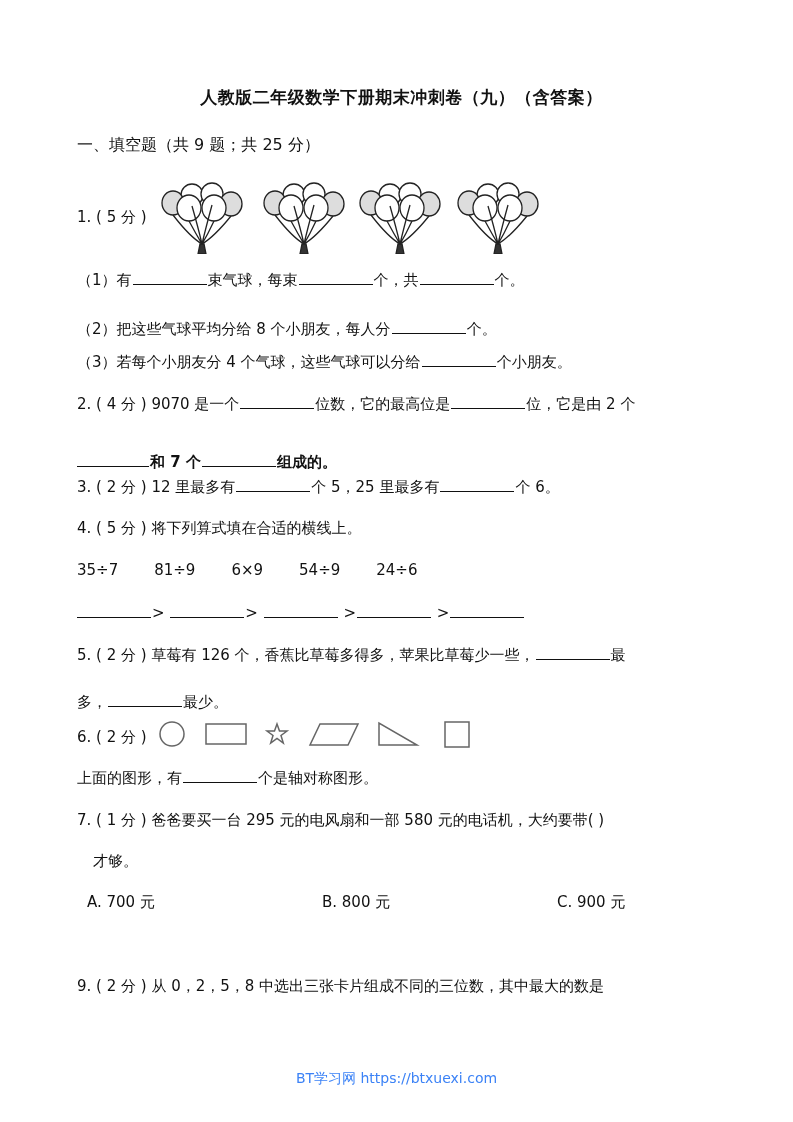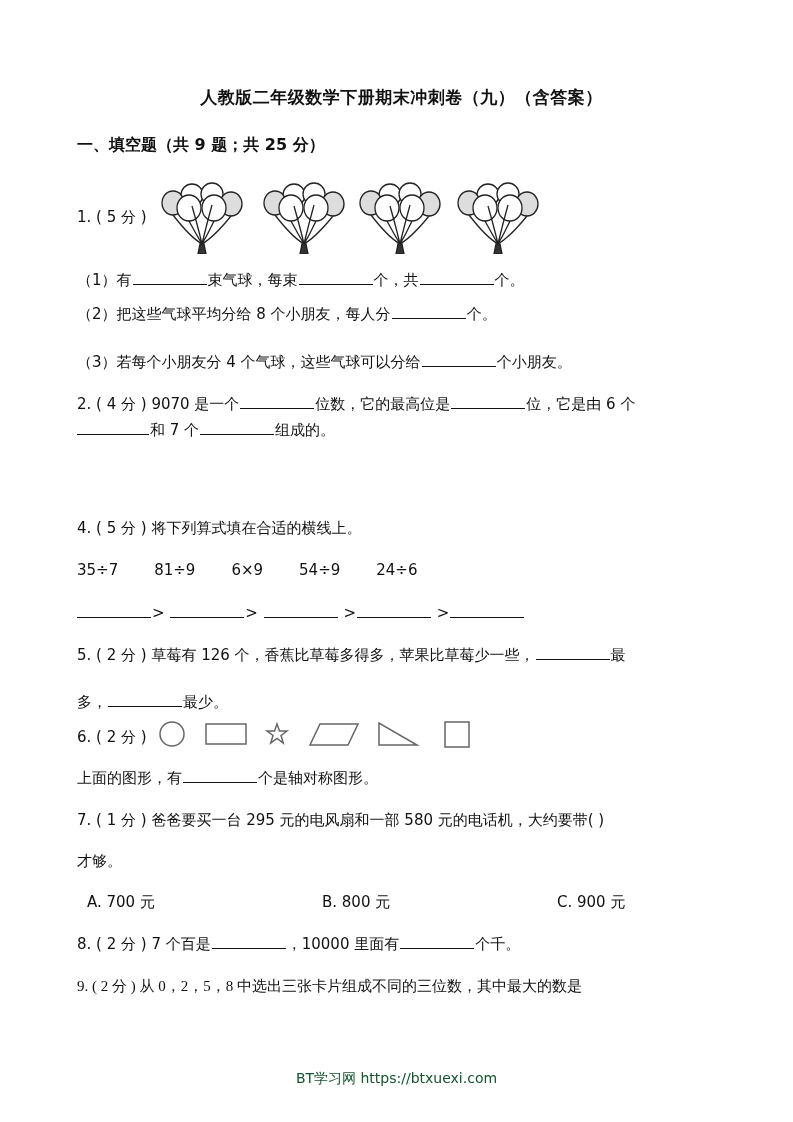--- a/index.html
+++ b/index.html
@@ -1,31 +1,31 @@
 <!DOCTYPE html>
 <html><head>
 <meta charset="utf-8">
 <style>
   html, body { margin: 0; padding: 0; background: #ffffff; }
   body { width: 793px; height: 1122px; position: relative; overflow: hidden;
          font-family: "DejaVu Sans", "Liberation Sans", sans-serif; color: #111; }
   .page { position: absolute; left: 0; top: 0; width: 793px; height: 1122px; }
   .title { position: absolute; left: 0; width: 793px; top: 86px; text-align: center;
            font-size: 17px; font-weight: bold; letter-spacing: 0.5px; padding-left: 10px; box-sizing: border-box; }
-  .section { position: absolute; left: 77px; top: 135px; font-size: 16px; font-weight: bold; text-align: right; }
+  .section { position: absolute; left: 77px; top: 135px; font-size: 16px; font-weight: normal; text-align: right; }
   .line { position: absolute; left: 77px; font-size: 15px; white-space: nowrap; line-height: 20px; }
   .blank { display: inline-block; border-bottom: 1px solid #111; height: 14px; vertical-align: baseline; margin: 0 1px; }
   .w74 { width: 74px; }
   .w72 { width: 72px; }
   .balloons { position: absolute; top: 182px; left: 160px; height: 80px; width: 400px; }
   .bunch { position: absolute; top: 0; width: 84px; height: 72px; }
   .shapes { position: absolute; left: 156px; top: 719px; width: 320px; height: 34px; }
   .shape { position: absolute; top: 0; }
   .choice { position: absolute; top: 893px; font-size: 15px; }
-  .footer { position: absolute; top: 1070px; left: 0; width: 793px; text-align: center; font-size: 14px; color: #14532d; }
+  .footer { position: absolute; top: 1070px; left: 0; width: 793px; text-align: center; font-size: 14px; color: #3b82f6; }
   .sp2 { display: inline-block; width: 36px; }
 </style>
 </head>
 <body>
 
 <div class="page">
 
   <div class="title">人教版二年级数学下册期末冲刺卷（九）（含答案）</div>
   <div class="section">一、填空题（共 9 题；共 25 分）</div>
 
@@ -77,34 +77,37 @@
           <ellipse cx="54" cy="26" rx="12" ry="13"></ellipse>
           <path d="M13 33 Q30 55 42 62 M29 39 Q36 52 42 62 M54 39 Q48 52 42 62 M71 34 Q54 55 42 62 M32 24 Q38 45 42 62 M52 23 Q46 45 42 62" fill="none"></path>
           <path d="M40 62 L38 72 L46 72 L44 62 Z" fill="#333"></path>
         </g>
       </svg>
   </div>
 
   <div class="line" style="top:270px;">
     <span>（1）有</span><span class="blank w74"></span><span>束气球，每束</span><span class="blank w74"></span><span>个，共</span><span class="blank w74"></span><span>个。</span>
   </div>
-  <div class="line" style="top:304px;text-align:center;">
+  <div class="line" style="top:319px;text-align:center;">
     <span>（2）把这些气球平均分给 8 个小朋友，每人分</span><span class="blank w74"></span><span>个。</span>
   </div>
   <div class="line" style="top:352px;">
     <span>（3）若每个小朋友分 4 个气球，这些气球可以分给</span><span class="blank w74"></span><span>个小朋友。</span>
   </div>
 
   <div class="line" style="top:394px;">
-    <span>2. ( 4 分 ) 9070 是一个</span><span class="blank w74"></span><span>位数，它的最高位是</span><span class="blank w74"></span><span>位，它是由 6 个</span>
+    <span>2. ( 4 分 ) 9070 是一个</span><span class="blank w74"></span><span>位数，它的最高位是</span><span class="blank w74"></span><span>位，它是由 2 个</span>
   </div>
-  <div class="line" style="top:420px;">
+  <div class="line" style="top:452px;font-weight:bold;">
     <span class="blank w72" style="margin-left:0;"></span><span>和 7 个</span><span class="blank w74"></span><span>组成的。</span>
   </div>
 
+  <div class="line" style="top:477px;">
+    <span>3. ( 2 分 ) 12 里最多有</span><span class="blank w74"></span><span>个 5，25 里最多有</span><span class="blank w74"></span><span>个 6。</span>
+  </div>
 
   <div class="line" style="top:518px;">4. ( 5 分 ) 将下列算式填在合适的横线上。</div>
   <div class="line" style="top:560px;">
     <span>35÷7</span><span class="sp2"></span><span>81÷9</span><span class="sp2"></span><span>6×9</span><span class="sp2"></span><span>54÷9</span><span class="sp2"></span><span>24÷6</span>
   </div>
   <div class="line" style="top:603px;">
     <span class="blank w74" style="margin-left:0;"></span><span>&gt;</span> <span class="blank w74"></span><span>&gt;</span> <span class="blank w74"></span> <span>&gt;</span><span class="blank w74"></span> <span>&gt;</span><span class="blank w74"></span>
   </div>
 
   <div class="line" style="top:645px;">
@@ -133,25 +136,22 @@
       </svg>
     <svg class="shape" style="left:286px;" width="30" height="32">
         <rect x="3" y="3" width="24" height="25" fill="none" stroke="#666" stroke-width="1.5"></rect>
       </svg>
   </div>
   <div class="line" style="top:768px;">
     <span>上面的图形，有</span><span class="blank w74"></span><span>个是轴对称图形。</span>
   </div>
 
   <div class="line" style="top:810px;">7. ( 1 分 ) 爸爸要买一台 295 元的电风扇和一部 580 元的电话机，大约要带(      )</div>
-  <div class="line" style="top:851px;">才够。</div>
+  <div class="line" style="top:851px;margin-left:16px;">才够。</div>
   <div class="choice" style="left:87px;">A. 700 元</div>
   <div class="choice" style="left:322px;text-align:right;">B. 800 元</div>
   <div class="choice" style="left:557px;">C. 900 元</div>
 
-  <div class="line" style="top:934px;">
-    <span>8. ( 2 分 ) 7 个百是</span><span class="blank w74"></span><span>，10000 里面有</span><span class="blank w74"></span><span>个千。</span>
-  </div>
 
-  <div class="line" style="top:976px;font-family:Liberation Serif, serif;">9. ( 2 分 ) 从 0，2，5，8 中选出三张卡片组成不同的三位数，其中最大的数是</div>
+  <div class="line" style="top:976px;">9. ( 2 分 ) 从 0，2，5，8 中选出三张卡片组成不同的三位数，其中最大的数是</div>
 
   <div class="footer">BT学习网 https://btxuexi.com</div>
 </div>
 
 </body></html>

